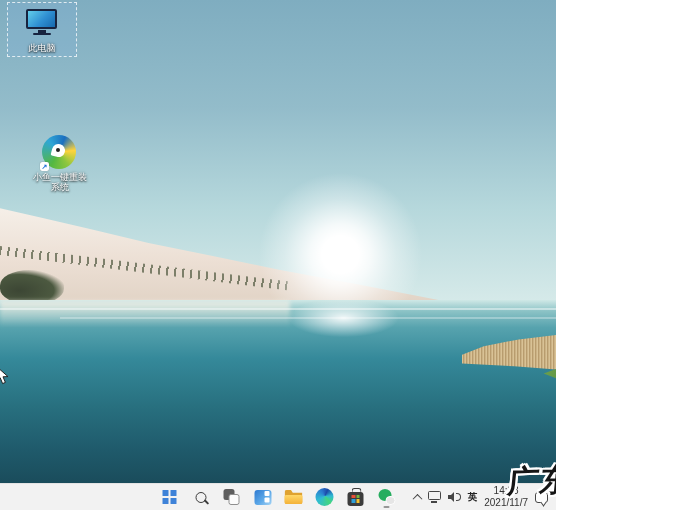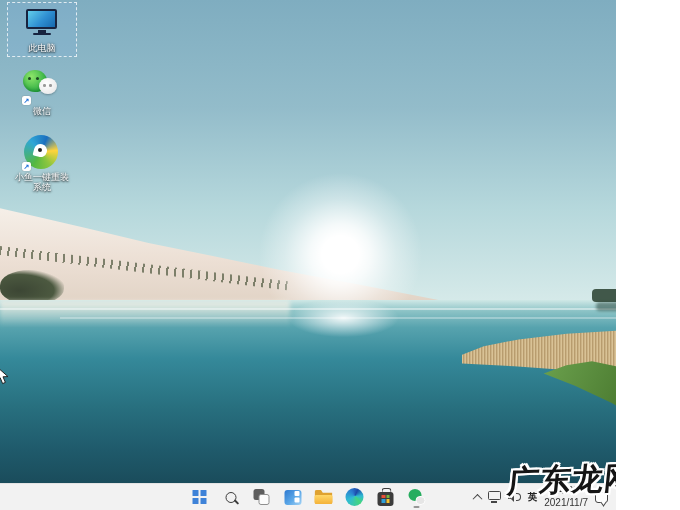--- a/index.html
+++ b/index.html
@@ -1,18 +1,18 @@
 <!DOCTYPE html>
 <html><head>
 <meta charset="utf-8">
 <style>
   * { margin:0; padding:0; box-sizing:border-box; }
   html,body { width:680px; height:510px; }
   body { font-family:"Liberation Sans", sans-serif; overflow:hidden; }
-  .desktop { position:relative; width:616px; height:510px; overflow:hidden; background:#7fadc0;text-decoration:underline; }
+  .desktop { position:relative; width:556px; height:510px; overflow:hidden; background:#7fadc0;text-decoration:underline; }
 
   
   .wp { position:absolute; inset:0; }
   .wp * { position:absolute; }
   .sky { left:0; top:0; width:680px; height:308px;
          background:linear-gradient(180deg,#7fadc0 0%,#93bcca 35%,#b6d8dc 68%,#d8ebea 100%); }
   .sun { left:258px; top:172px; width:165px; height:165px; border-radius:50%;
          background:radial-gradient(circle, rgba(255,255,255,1) 16%, rgba(255,255,255,.85) 26%, rgba(255,255,255,.35) 48%, rgba(255,255,255,0) 70%); }
   .hill-left { left:0; top:192px; width:450px; height:116px;
          background:linear-gradient(180deg,#f8f4ee 0%,#ecdfd4 60%,#e0d2c4 100%);
@@ -185,30 +185,22 @@
     <div class="sel-box">
       <div class="glyph-wrap">
         <div class="pc-screen"></div>
         <div class="pc-stand"></div>
         <div class="pc-base"></div>
       </div>
       <div class="dlabel">此电脑</div>
     </div>
   </div>
 
-  <div class="dicon" style="left:7px; top:68px;">
-    <div class="glyph-wrap">
-      <div class="wx-big"></div>
-      <div class="wx-small"></div>
-      <div class="shortcut-badge">↗</div>
-    </div>
-    <div class="dlabel">微信</div>
-  </div>
-
-  <div class="dicon" style="left:7px; top:134px;">
+
+  <div class="dicon" style="left:25px; top:134px;">
     <div class="glyph-wrap">
       <div class="xy-circle"></div>
       <div class="shortcut-badge">↗</div>
     </div>
     <div class="dlabel">小鱼一键重装</div>
     <div class="dlabel">系统</div>
   </div>
 
 
   <div class="cursor">

